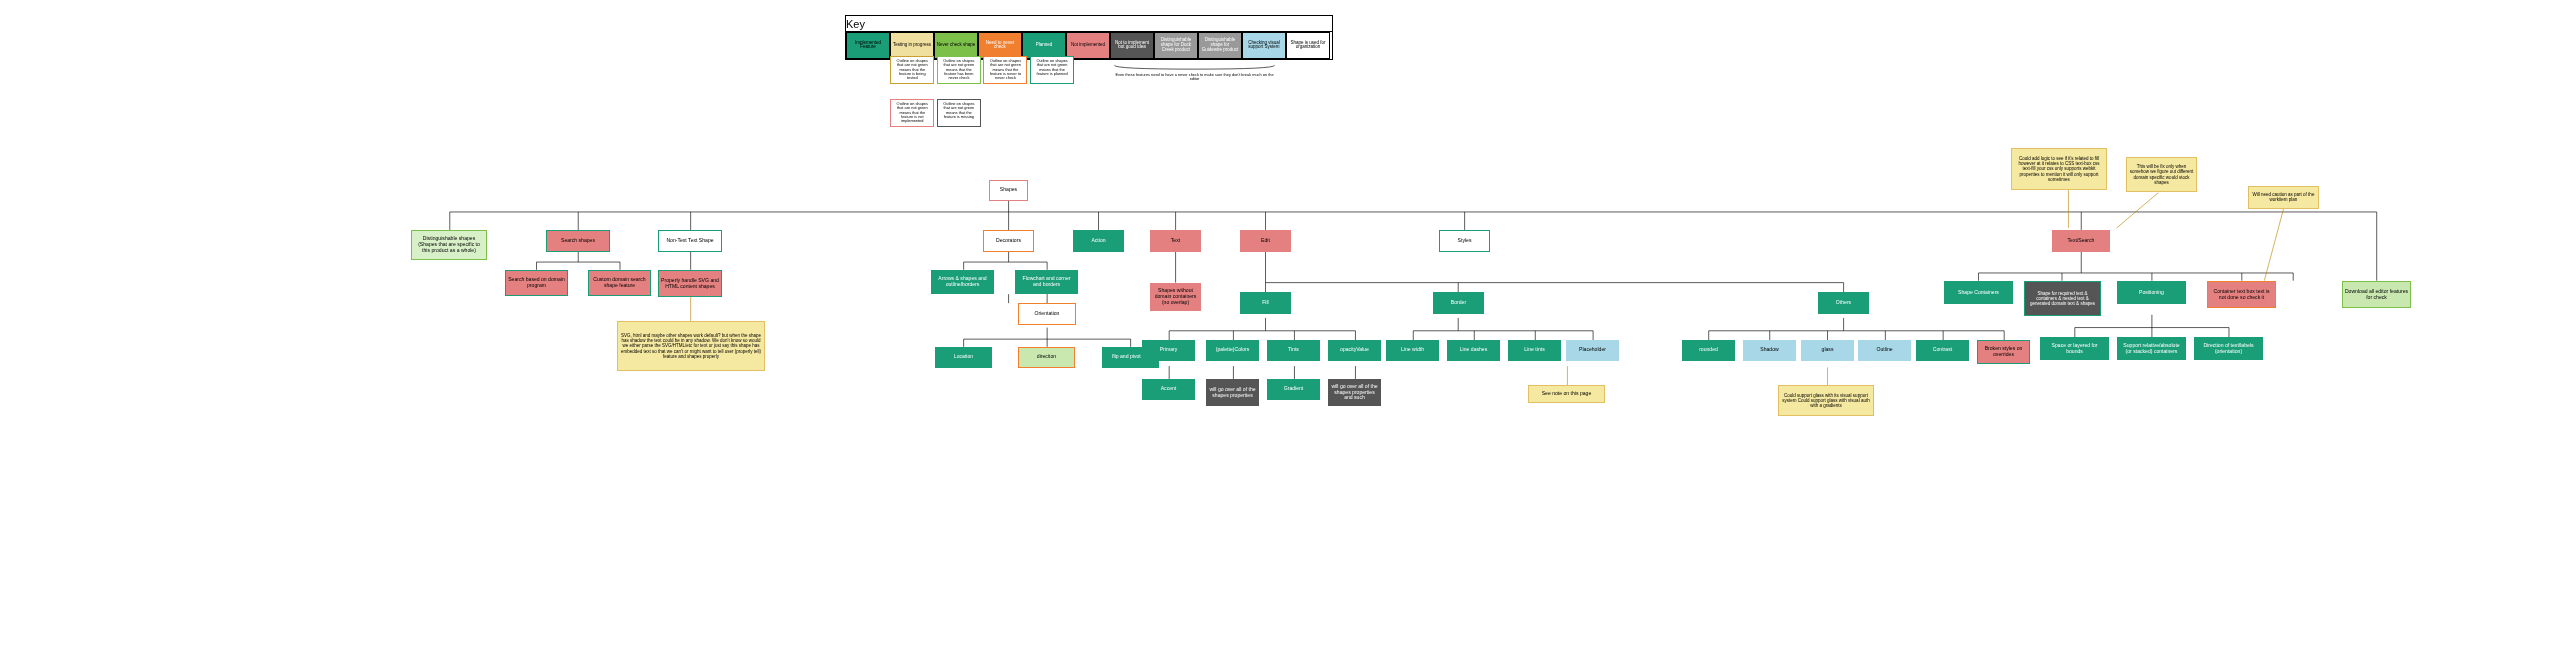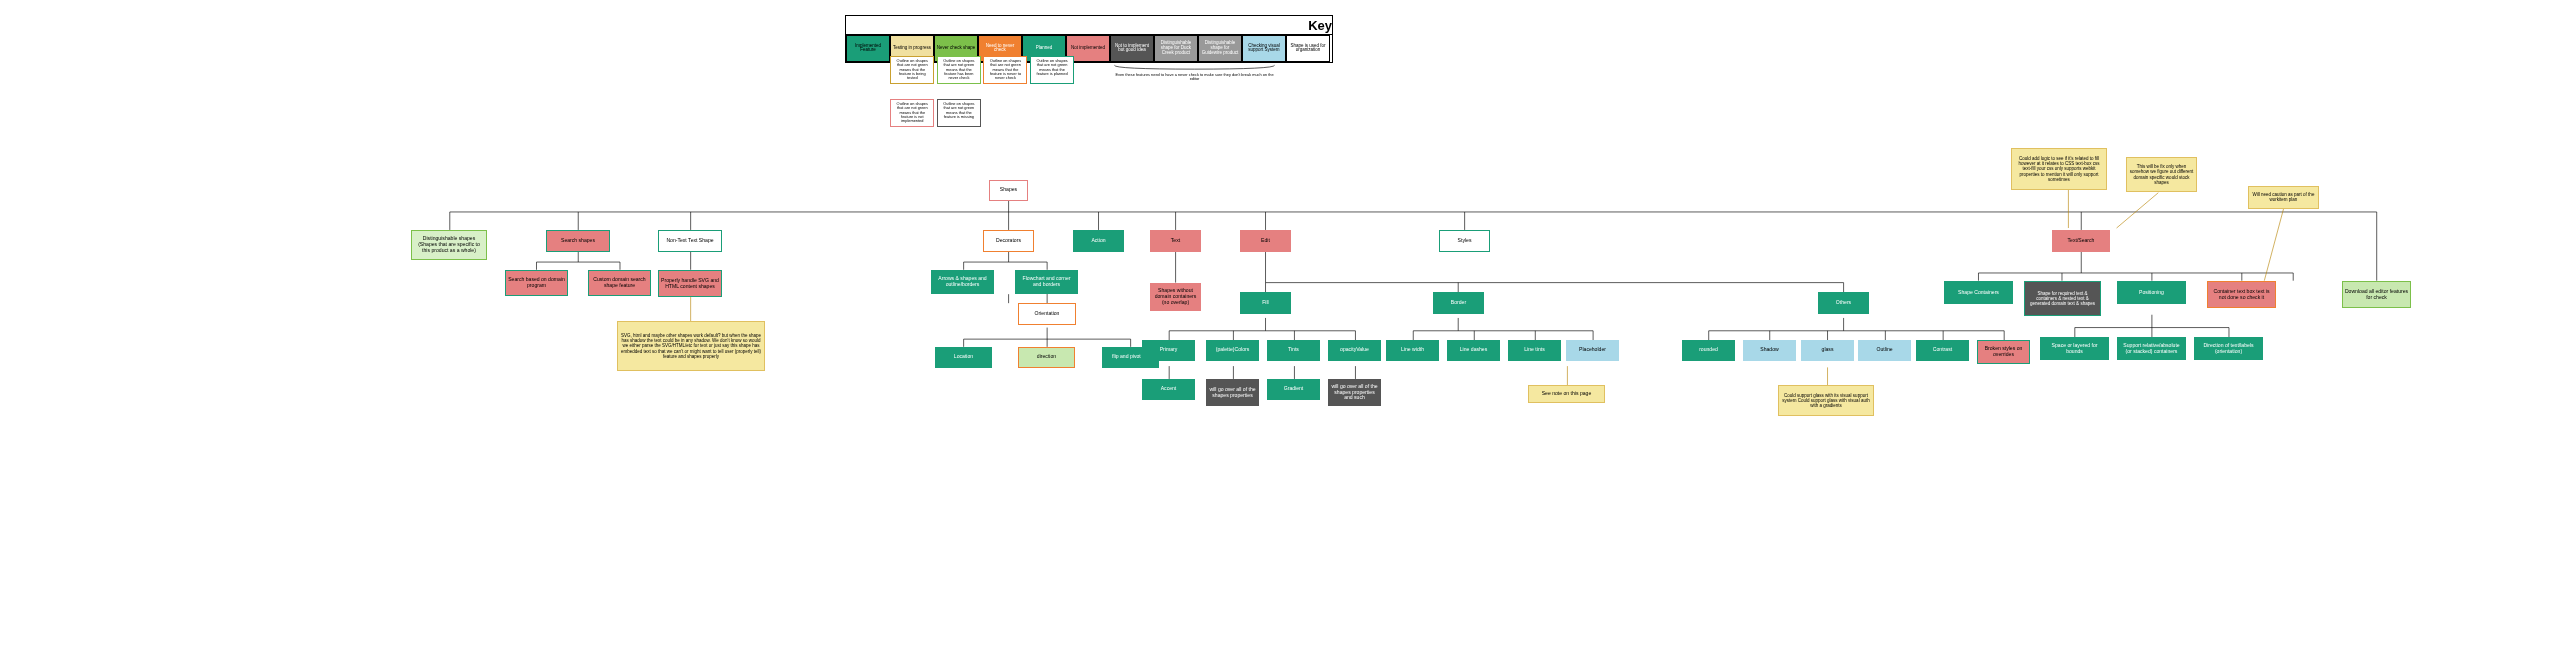--- a/index.html
+++ b/index.html
@@ -22,23 +22,23 @@
     font-size: 5.1px;
     line-height: 1.15;
     padding: 1.9px;
   }
   .key-table {
     position: absolute;
     border: 0.6px solid #000;
   }
   .key-title {
     border-bottom: 0.6px solid #000;
-    text-align: right;
-    font-size: 13px;
-    font-weight: bold;
+    text-align: left;
+    font-size: 11px;
+    font-weight: normal;
     padding: 1.3px 0;
   }
   .key-row {
     display: flex;
   }
   .key-cell {
     border: 0.6px solid #000;
     width: 44px;
     height: 27px;
     font-size: 4.5px;

